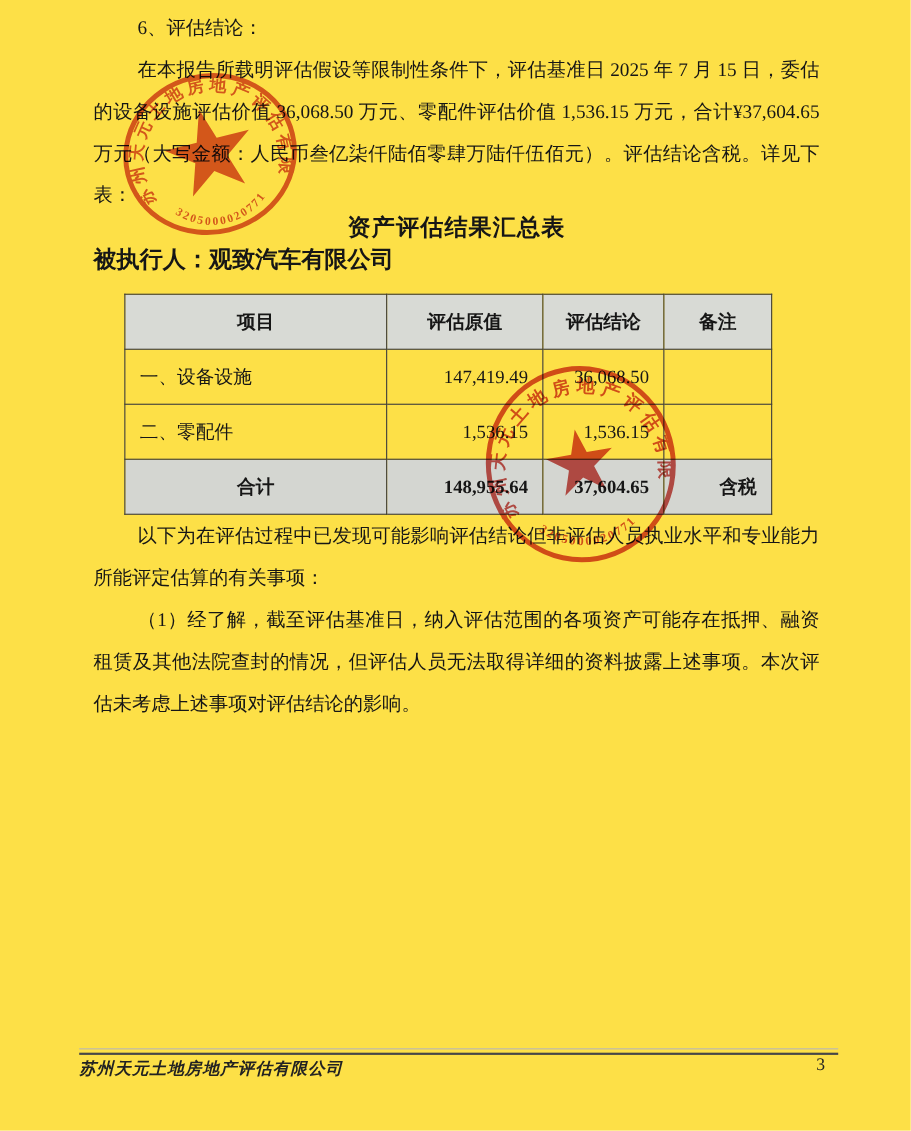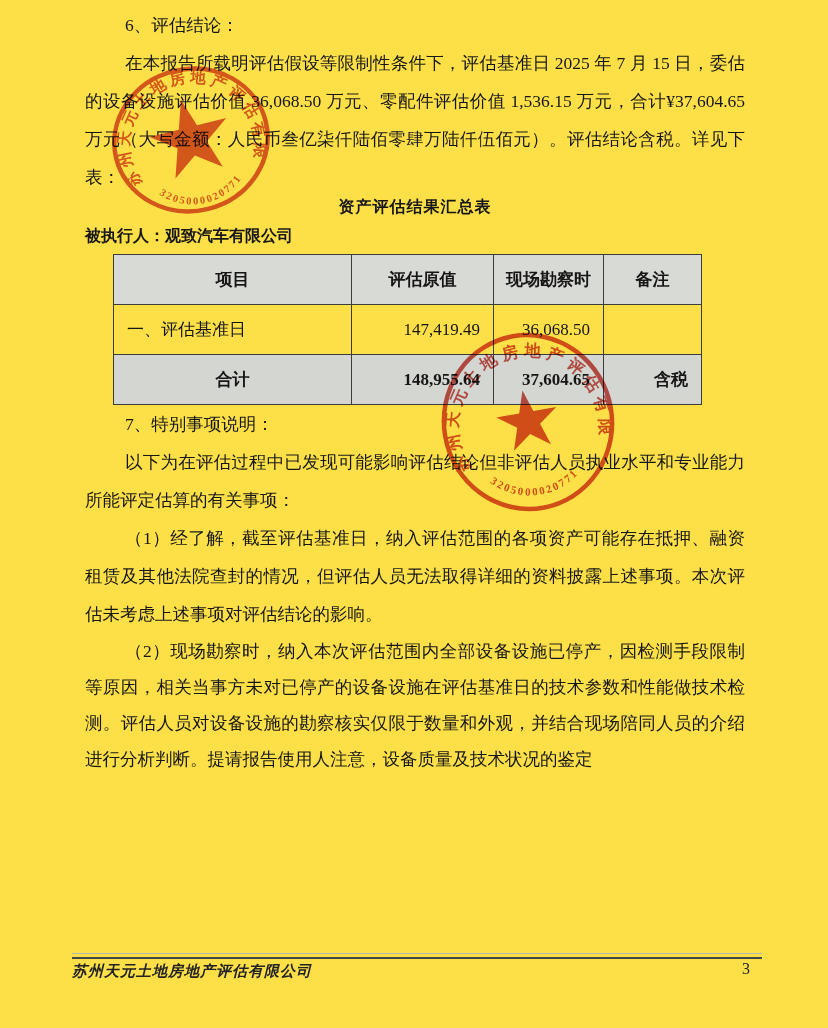--- a/index.html
+++ b/index.html
@@ -13,30 +13,30 @@
   }
   .page{position:absolute;inset:0;background:#fde047;}
   .content{
     position:absolute;left:85px;top:6px;width:660px;
     font-size:17.5px;
   }
   p{margin:0;line-height:38px;text-align:justify;text-justify:inter-ideograph;}
   .indent{text-indent:40px;}
   .bold{font-weight:400;}
   .tbl-title{
-    font-weight:700;text-align:center;font-size:16px;
+    font-weight:700;text-align:center;font-size:21px;
     line-height:26px;margin-top:-2px;letter-spacing:1px;
   }
   .meta{
     display:flex;justify-content:space-between;
-    font-weight:700;font-size:16px;line-height:26px;margin-top:3px;
+    font-weight:700;font-size:21px;line-height:26px;margin-top:3px;
   }
   table.summary{
     border-collapse:collapse;
-    margin:5px 0 0 28px;
+    margin:18px 0 0 28px;
     width:588px;
     table-layout:fixed;
   }
   table.summary col.c-item{width:238px;}
   table.summary col.c-orig{width:142px;}
   table.summary col.c-net{width:110px;}
   table.summary col.c-note{width:98px;}
   table.summary th, table.summary td{
     border:1.6px solid #3c3c3c;
     height:49px;
@@ -95,48 +95,52 @@
       <colgroup>
         <col class="c-item">
           <col class="c-orig">
           <col class="c-net">
           <col class="c-note">
       </colgroup>
       <thead>
         <tr>
           <th>项目</th>
           <th>评估原值</th>
-          <th>现场勘察时</th>
+          <th>评估结论</th>
           <th>备注</th>
         </tr>
       </thead>
       <tbody>
         <tr>
-          <td class="item">一、评估基准日</td>
+          <td class="item">一、设备设施</td>
           <td class="num">147,419.49</td>
           <td class="num">36,068.50</td>
+          <td class="note"></td>
+        </tr>
+        <tr>
+          <td class="item">二、零配件</td>
+          <td class="num">1,536.15</td>
+          <td class="num">1,536.15</td>
           <td class="note"></td>
         </tr>
         <tr class="total">
           <td class="item">合计</td>
           <td class="num">148,955.64</td>
           <td class="num">37,604.65</td>
           <td class="note">含税</td>
         </tr>
       </tbody>
     </table>
 
 
-    <p class="indent">7、特别事项说明：</p>
 
     <p class="indent">以下为在评估过程中已发现可能影响评估结论但非评估人员执业水平和专业能力所能评定估算的有关事项：</p>
 
     <p class="indent">（1）经了解，截至评估基准日，纳入评估范围的各项资产可能存在抵押、融资租赁及其他法院查封的情况，但评估人员无法取得详细的资料披露上述事项。本次评估未考虑上述事项对评估结论的影响。</p>
 
-    <p class="indent lh36">（2）现场勘察时，纳入本次评估范围内全部设备设施已停产，因检测手段限制等原因，相关当事方未对已停产的设备设施在评估基准日的技术参数和性能做技术检测。评估人员对设备设施的勘察核实仅限于数量和外观，并结合现场陪同人员的介绍进行分析判断。提请报告使用人注意，设备质量及技术状况的鉴定</p>
 
   </div>
 
   <svg class="stamp stamp-1" width="164" height="152" viewBox="-82 -76 164 152" style="color:#cc4038">
     <defs>
       <path id="arc-top-1" d="M -58,30 A 63,63 0 1 1 58,30" fill="none"></path>
       <path id="arc-bot-1" d="M -44,45 A 59,59 0 0 0 44,45" fill="none"></path>
     </defs>
     <ellipse cx="0" cy="0" rx="77" ry="71" fill="none" stroke="currentColor" stroke-width="4.5"></ellipse>
     <path transform="scale(1.3)" fill="currentColor" d="M0,-32 L7.2,-9.9 L30.4,-9.9 L11.6,3.8 L18.8,25.9 L0,12.2 L-18.8,25.9 L-11.6,3.8 L-30.4,-9.9 L-7.2,-9.9 Z"></path>

